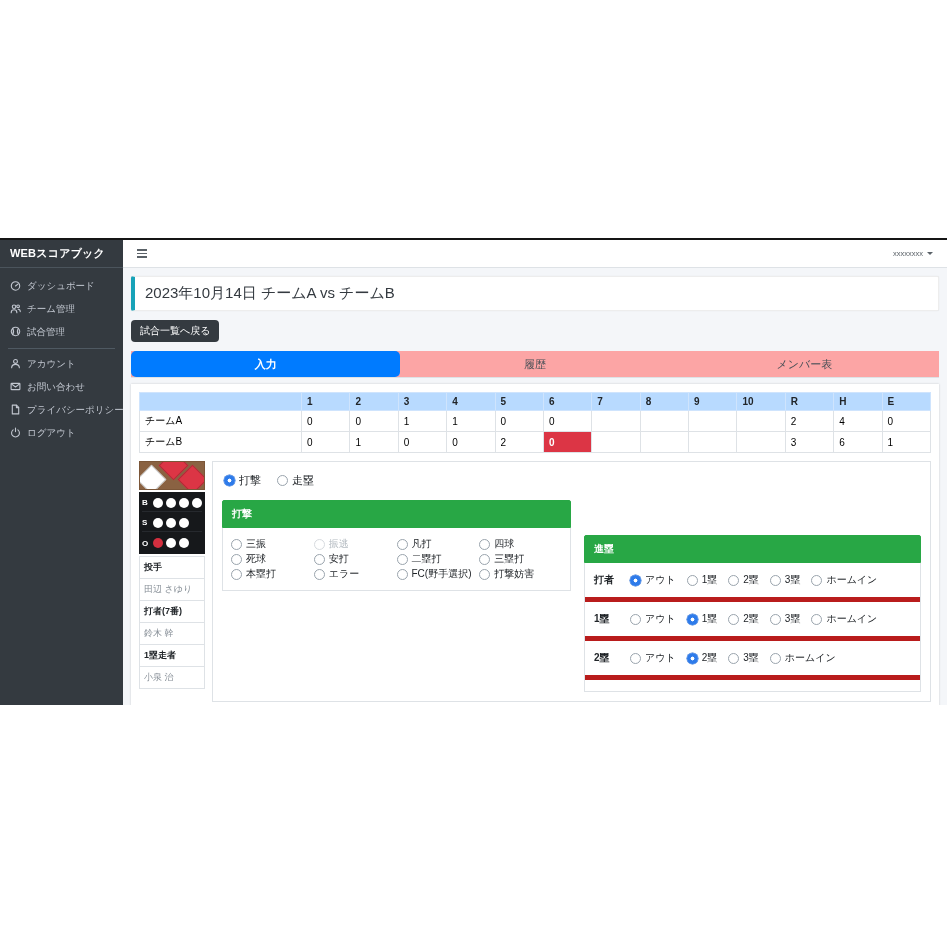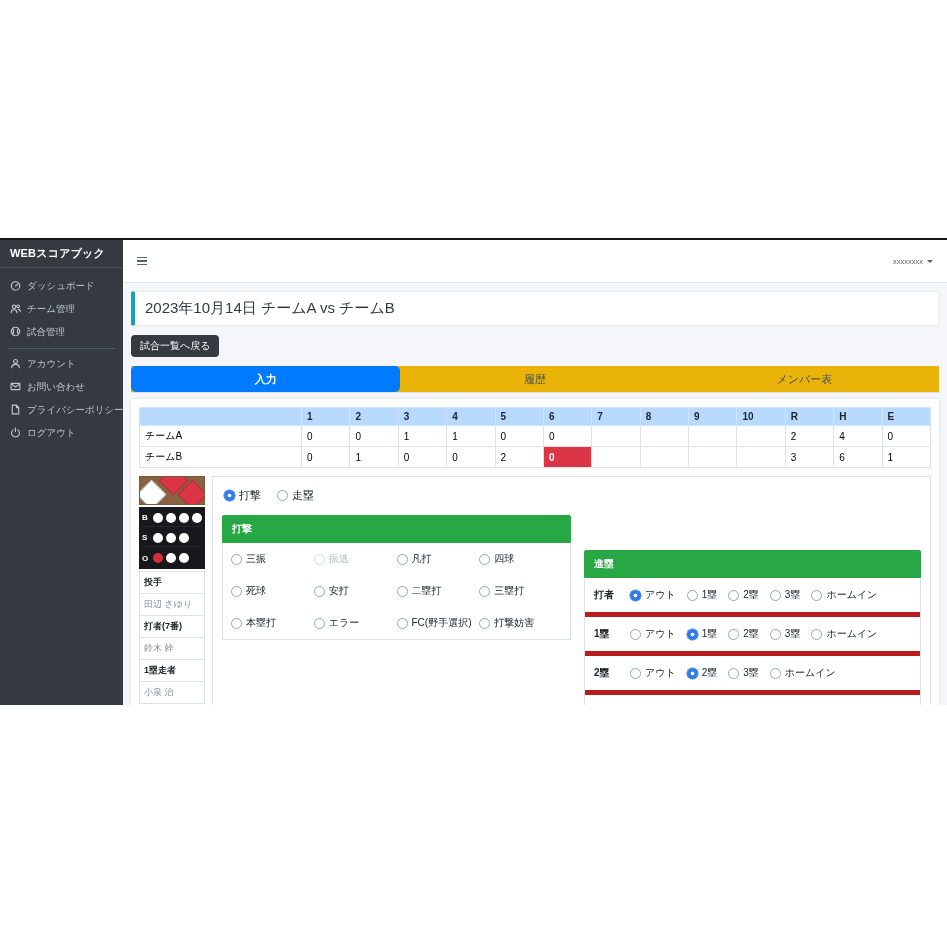--- a/index.html
+++ b/index.html
@@ -15,37 +15,37 @@
     color: #fff; font-size: 11px; font-weight: bold; border-bottom: 1px solid #4b545c; letter-spacing: .2px; }
   .menu { padding: 7px 0 0 0; }
   .menu-item { display: flex; align-items: center; gap: 6px; padding: 5px 10px;
     color: #c2c7d0; font-size: 9.5px; cursor: pointer; white-space: nowrap; }
   .menu-item svg { width: 11px; height: 11px; flex-shrink: 0; stroke: #c2c7d0; fill: none;
     stroke-width: 1.2; stroke-linecap: round; stroke-linejoin: round; }
   .menu-divider { border-top: 1px solid #4f5962; margin: 4px 8px; }
 
   
   .main { flex: 1; display: flex; flex-direction: column; min-width: 0; }
-  .topbar { height: 43px; background: #fff; border-bottom: 1px solid #dee2e6;
+  .topbar { height: 28px; background: #fff; border-bottom: 1px solid #dee2e6;
     display: flex; align-items: center; justify-content: space-between; padding: 0 14px; flex-shrink: 0; }
   .hamburger { display: flex; flex-direction: column; gap: 2px; cursor: pointer; }
   .hamburger span { width: 10px; height: 1.4px; background: #5b6268; }
   .user-menu { display: flex; align-items: center; gap: 4px; font-size: 7.5px; color: #5b6268; cursor: pointer; }
   .caret { width: 0; height: 0; border-left: 3px solid transparent; border-right: 3px solid transparent;
     border-top: 3.5px solid #5b6268; }
 
   .content { flex: 1; padding: 8px; overflow: hidden; }
   .page-title { font-size: 15px; font-weight: normal; color: #343a40; margin: 2px 0 9px 2px; }
   .info-box { background: #fff; border: 1px solid #ededed; border-left: 4px solid #17a2b8;
     border-radius: 2px; padding: 7px 10px; font-size: 15px; color: #343a40; margin-bottom: 9px;
     box-shadow: 0 0 1px rgba(0,0,0,.12); }
   .back-btn { display: inline-block; background: #343a40; color: #fff; font-size: 10px;
     padding: 4px 9px; border-radius: 4px; border: none; margin-bottom: 9px; cursor: pointer; }
 
-  .tabs { display: flex; background: #eab308; height: 27px; border-bottom: 1px solid #dee2e6; }
+  .tabs { display: flex; background: #fca5a5; height: 27px; border-bottom: 1px solid #dee2e6; }
   .tab { flex: 1; text-align: center; line-height: 27px; font-size: 11px; color: #495057; cursor: pointer; }
   .tab.active { background: #007bff; color: #fff; border-radius: 5px; font-weight: bold; }
 
   .card { background: #fff; margin-top: 6px; padding: 8px; box-shadow: 0 0 2px rgba(0,0,0,.18); }
 
   
   table.score { width: 100%; border-collapse: collapse; font-size: 10px; margin-bottom: 8px; table-layout: fixed; }
   table.score th, table.score td { border: 1px solid #dee2e6; padding: 3px 5px; text-align: left;
     height: 18px; overflow: hidden; white-space: nowrap; }
   table.score th { background: #b8daff; font-weight: bold; color: #212529; border-color: #cfe4fd; }
@@ -84,21 +84,21 @@
   .section-header { background: #17a2b8; color: #fff; font-size: 10px; font-weight: bold; padding: 6px 9px; }
   .result-body { padding: 9px; }
   .mode-row { display: flex; gap: 16px; font-size: 11px; color: #212529; margin: 2px 0 12px 2px; }
 
   .panels { display: flex; gap: 13px; align-items: flex-start; }
   .panel-batting { width: 349px; flex-shrink: 0; }
   .panel-advance { flex: 1; margin-top: 35px; }
   .panel-header { background: #28a745; border: 1px solid #28a745; color: #fff; font-size: 10px;
     font-weight: bold; padding: 6px 9px; border-radius: 2px 2px 0 0; }
   .batting-grid { border: 1px solid #dee2e6; border-top: none; padding: 9px 8px;
-    display: grid; grid-template-columns: repeat(4, 1fr); row-gap: 18px; font-size: 10px; color: #212529; }
+    display: grid; grid-template-columns: repeat(4, 1fr); row-gap: 1px; font-size: 10px; color: #212529; }
   .advance-box { border: 1px solid #dee2e6; border-top: none; }
   .advance-row { display: flex; align-items: center; gap: 11px; padding: 10px 9px;
     border-bottom: 5px solid #b91c1c; font-size: 10px; color: #212529; }
   .advance-row .adv-label { font-weight: bold; width: 25px; flex-shrink: 0; }
   .advance-spacer { height: 11px; }
 
   .radio-opt { display: inline-flex; align-items: center; gap: 4px; cursor: pointer; }
   .radio { width: 11px; height: 11px; border-radius: 50%; background: #fff;
     border: 1px solid #9aa4ad; flex-shrink: 0; }
   .radio.checked { border: none;

